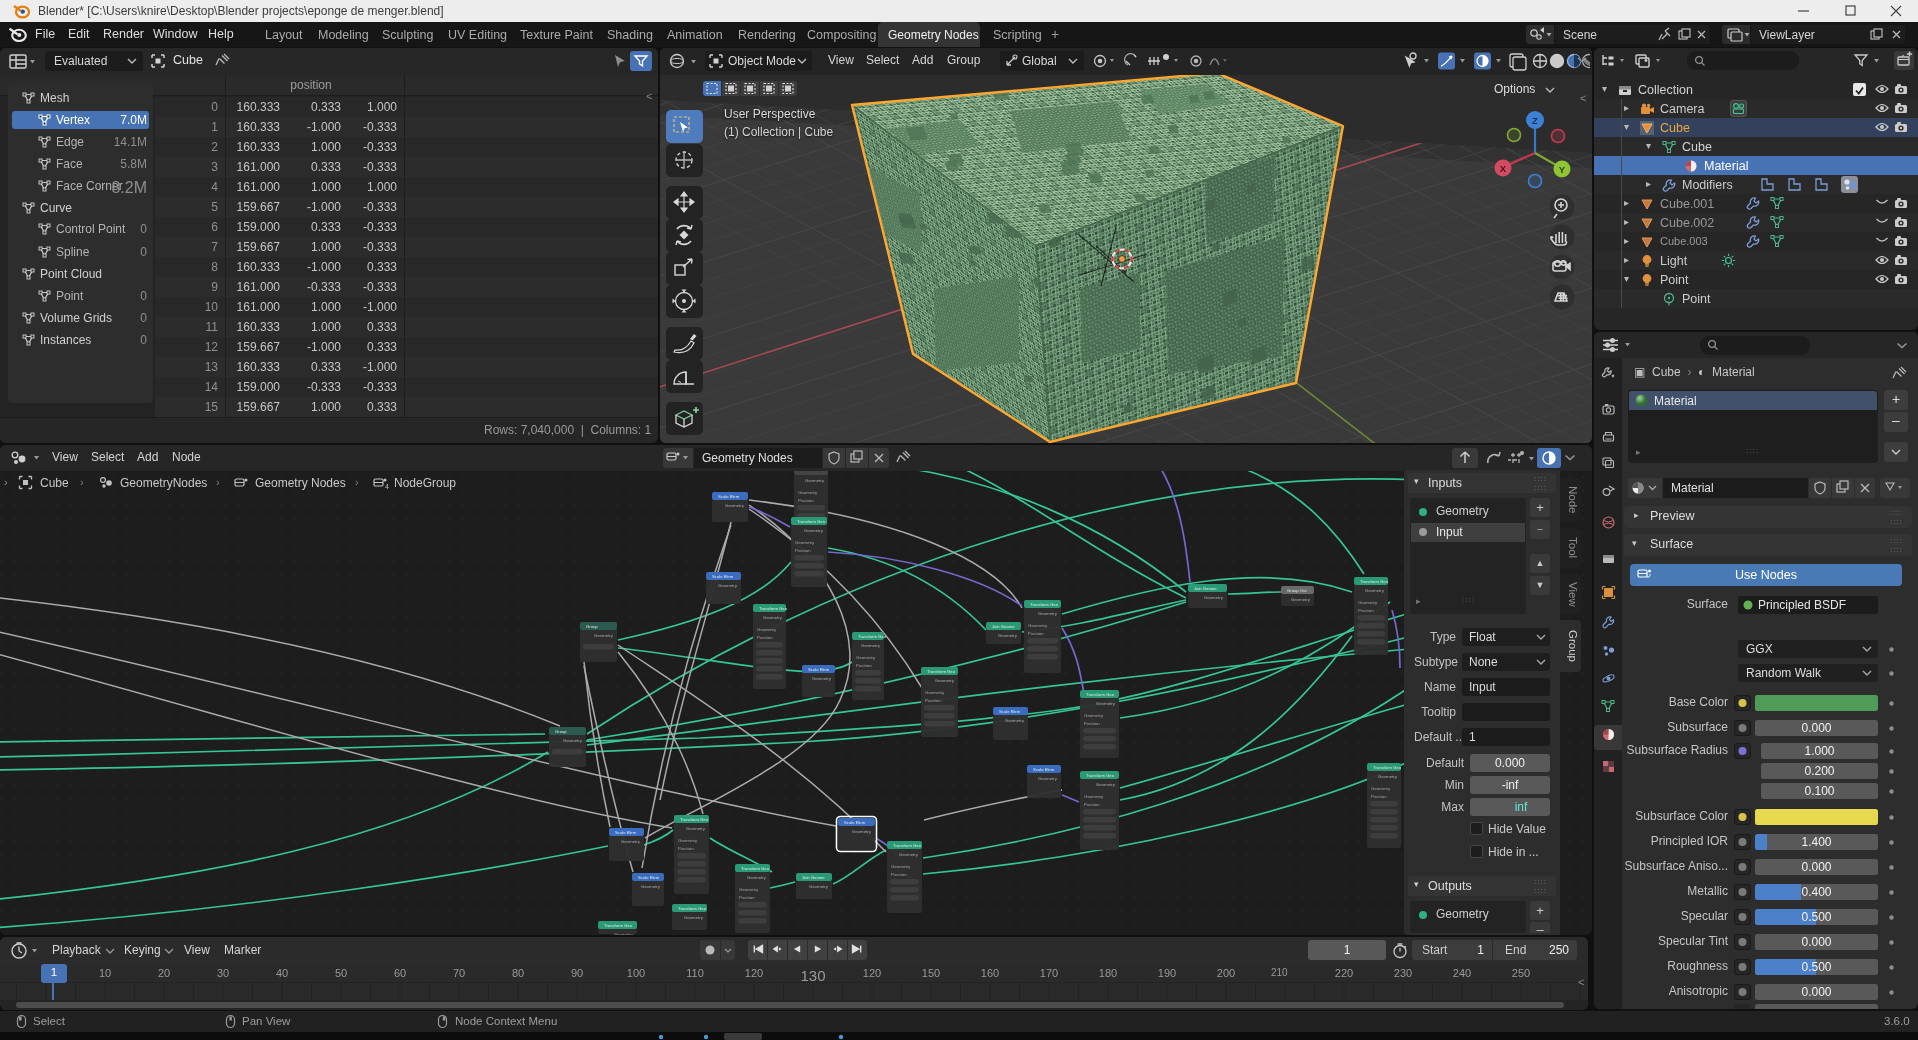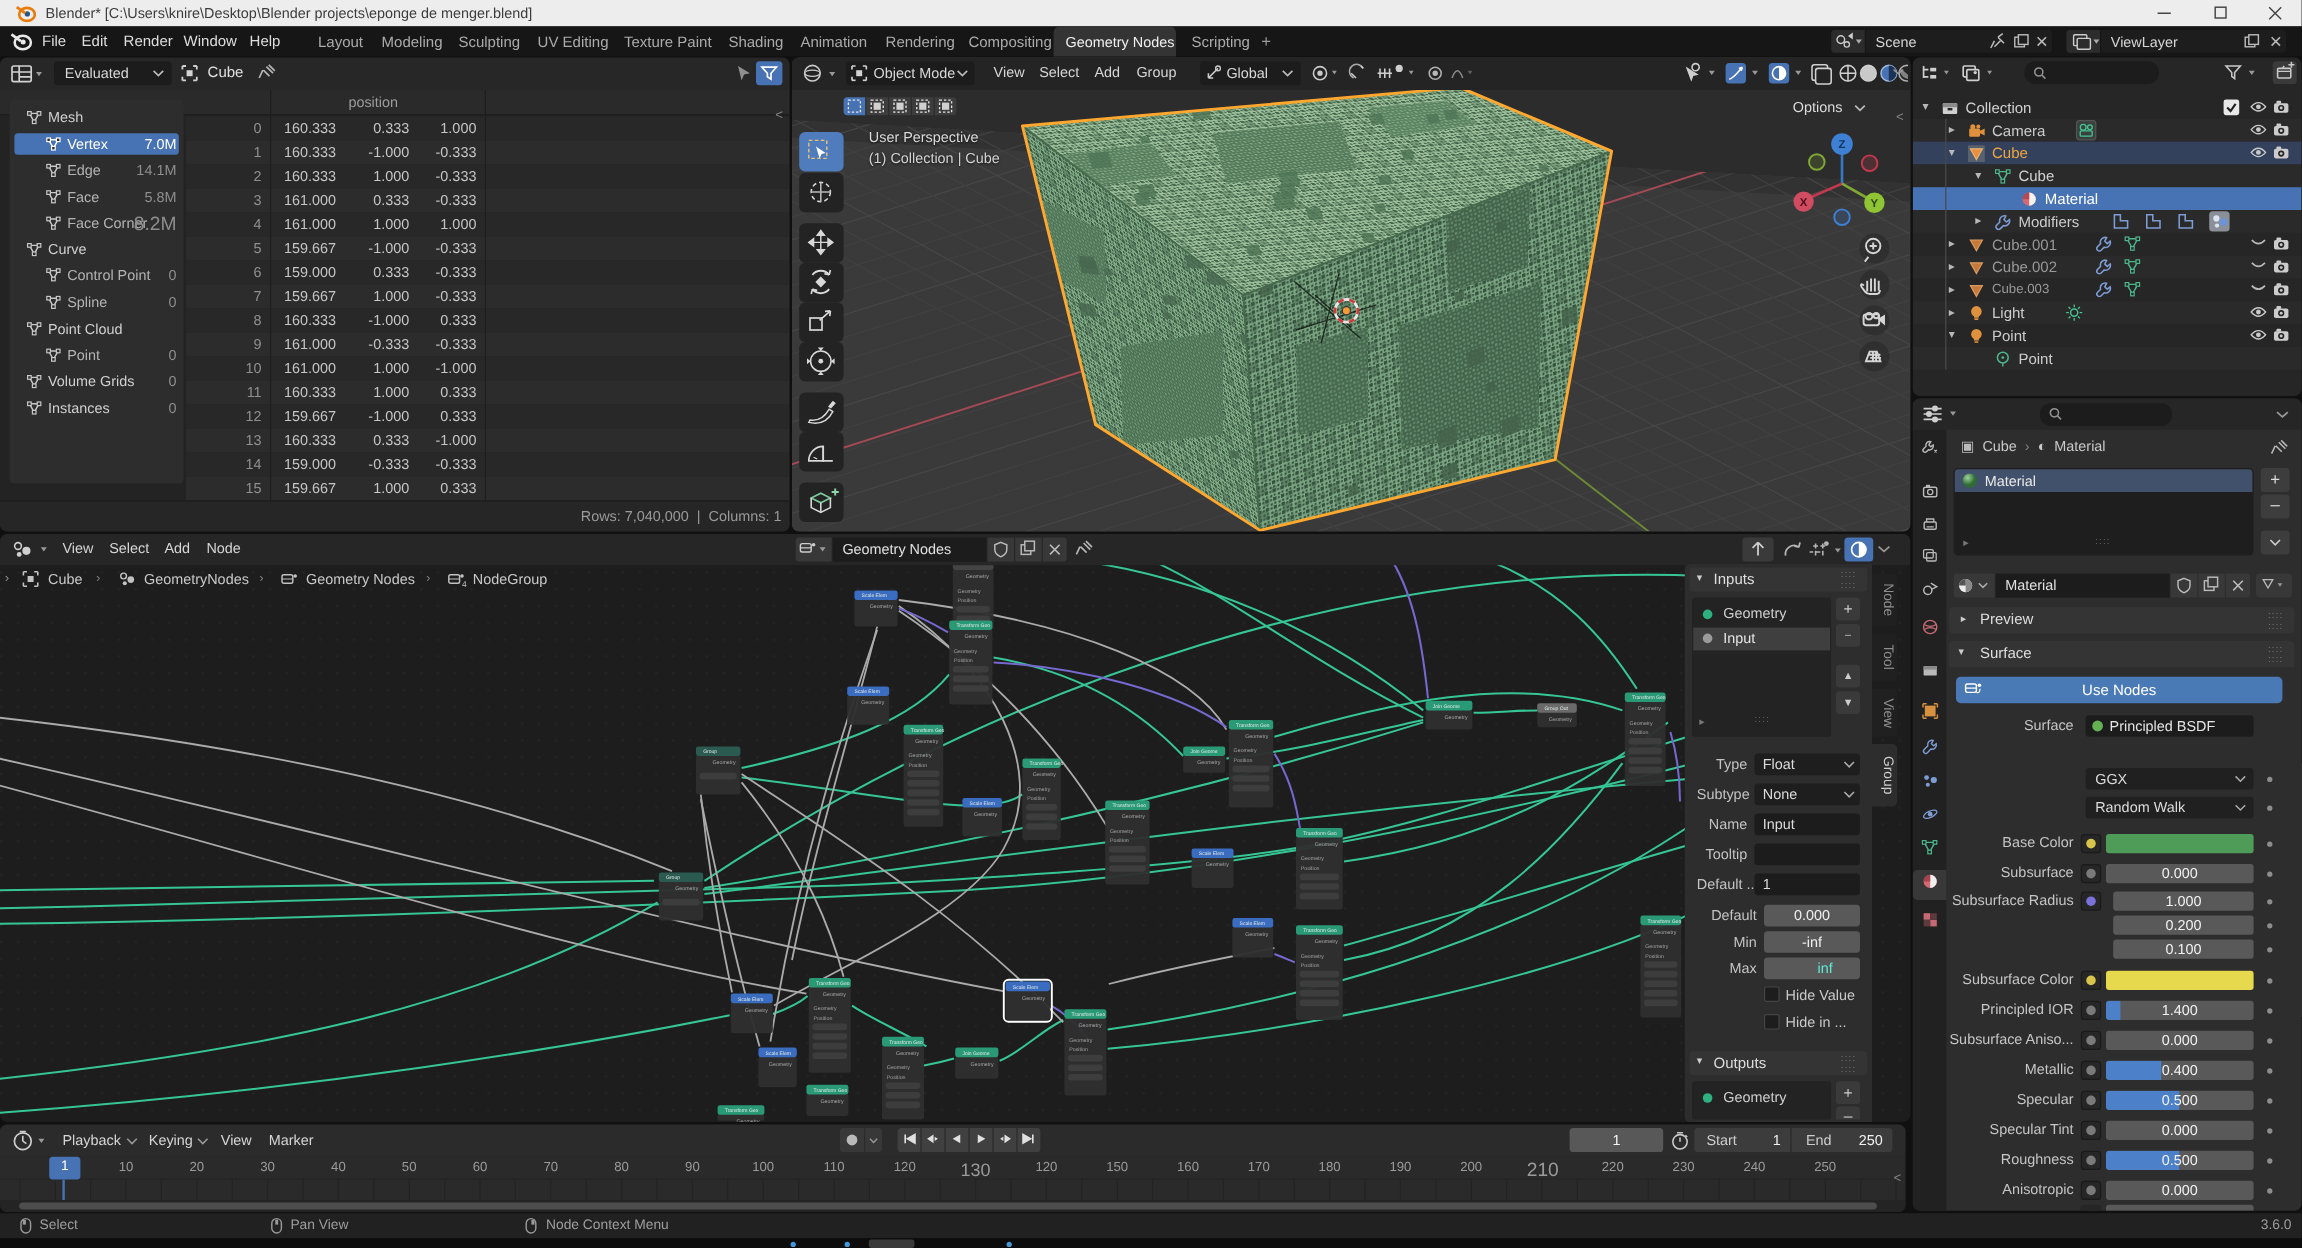--- a/index.html
+++ b/index.html
@@ -1967,21 +1967,21 @@
 <div class="txt" style="left:681.0px;top:3px;width:28px;text-align:center;font-size:11px;color:#9a9a9a">110</div>
 <div class="txt" style="left:740.0px;top:3px;width:28px;text-align:center;font-size:11px;color:#9a9a9a">120</div>
 <div class="txt" style="left:799.0px;top:3px;width:28px;text-align:center;font-size:15px;color:#9a9a9a">130</div>
 <div class="txt" style="left:858.0px;top:3px;width:28px;text-align:center;font-size:11px;color:#9a9a9a">120</div>
 <div class="txt" style="left:917.0px;top:3px;width:28px;text-align:center;font-size:11px;color:#9a9a9a">150</div>
 <div class="txt" style="left:976.0px;top:3px;width:28px;text-align:center;font-size:11px;color:#9a9a9a">160</div>
 <div class="txt" style="left:1035.0px;top:3px;width:28px;text-align:center;font-size:11px;color:#9a9a9a">170</div>
 <div class="txt" style="left:1094.0px;top:3px;width:28px;text-align:center;font-size:11px;color:#9a9a9a">180</div>
 <div class="txt" style="left:1153.0px;top:3px;width:28px;text-align:center;font-size:11px;color:#9a9a9a">190</div>
 <div class="txt" style="left:1212.0px;top:3px;width:28px;text-align:center;font-size:11px;color:#9a9a9a">200</div>
-<div class="txt" style="left:1271.0px;top:3px;width:28px;text-align:right;font-size:16px;color:#9a9a9a">210</div>
+<div class="txt" style="left:1271.0px;top:3px;width:28px;text-align:left;font-size:10px;color:#9a9a9a">210</div>
 <div class="txt" style="left:1330.0px;top:3px;width:28px;text-align:center;font-size:11px;color:#9a9a9a">220</div>
 <div class="txt" style="left:1389.0px;top:3px;width:28px;text-align:center;font-size:11px;color:#9a9a9a">230</div>
 <div class="txt" style="left:1448.0px;top:3px;width:28px;text-align:center;font-size:11px;color:#9a9a9a">240</div>
 <div class="txt" style="left:1507.0px;top:3px;width:28px;text-align:center;font-size:11px;color:#9a9a9a">250</div>
 <svg class="abs" style="left:0;top:18px" width="1588" height="18">
           <line x1="16.5" y1="0" x2="16.5" y2="18" stroke="#232323" stroke-width="1"></line>
           <line x1="46.0" y1="0" x2="46.0" y2="18" stroke="#232323" stroke-width="1"></line>
           <line x1="75.5" y1="0" x2="75.5" y2="18" stroke="#232323" stroke-width="1"></line>
           <line x1="105.0" y1="0" x2="105.0" y2="18" stroke="#232323" stroke-width="1"></line>
           <line x1="134.5" y1="0" x2="134.5" y2="18" stroke="#232323" stroke-width="1"></line>

